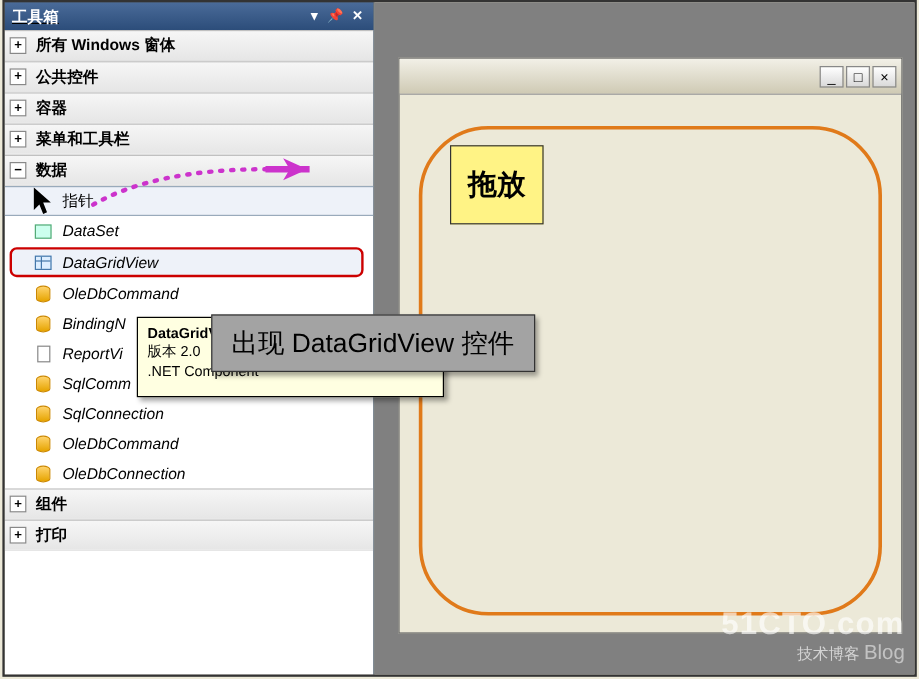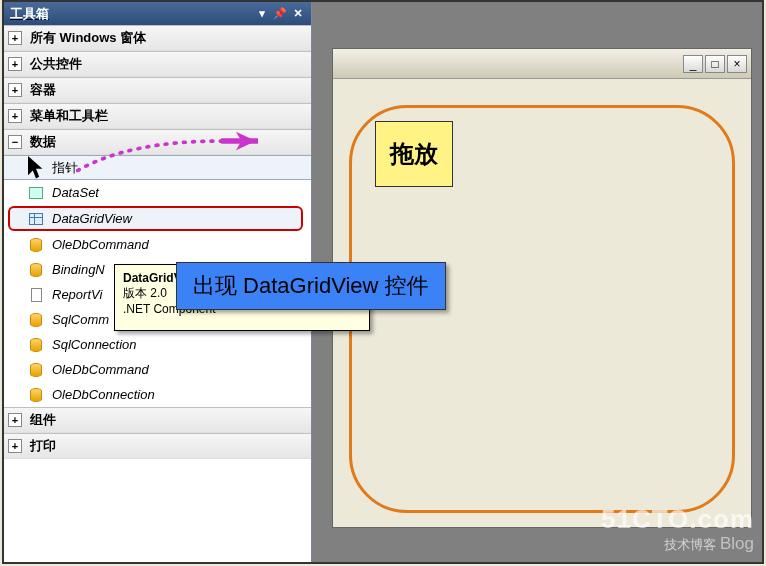--- a/index.html
+++ b/index.html
@@ -149,21 +149,21 @@
   border: 1px solid #000;
   padding: 6px 8px;
   box-shadow: 3px 3px 4px rgba(0,0,0,.35);
   font-size: 12px;
 }
 .tooltip .ttl { font-weight: bold; }
 
 
 .callout {
   position: absolute; left: 172px; top: 260px;
-  background: #3b82f6;
+  background: #a3a3a3;
   border: 1px solid #333;
   padding: 8px 16px;
   font-size: 22px; font-weight: normal;
   box-shadow: 3px 3px 4px rgba(0,0,0,.35);
   white-space: nowrap;
 }
 
 
 .watermark {
   position: absolute; right: 8px; bottom: 8px;

